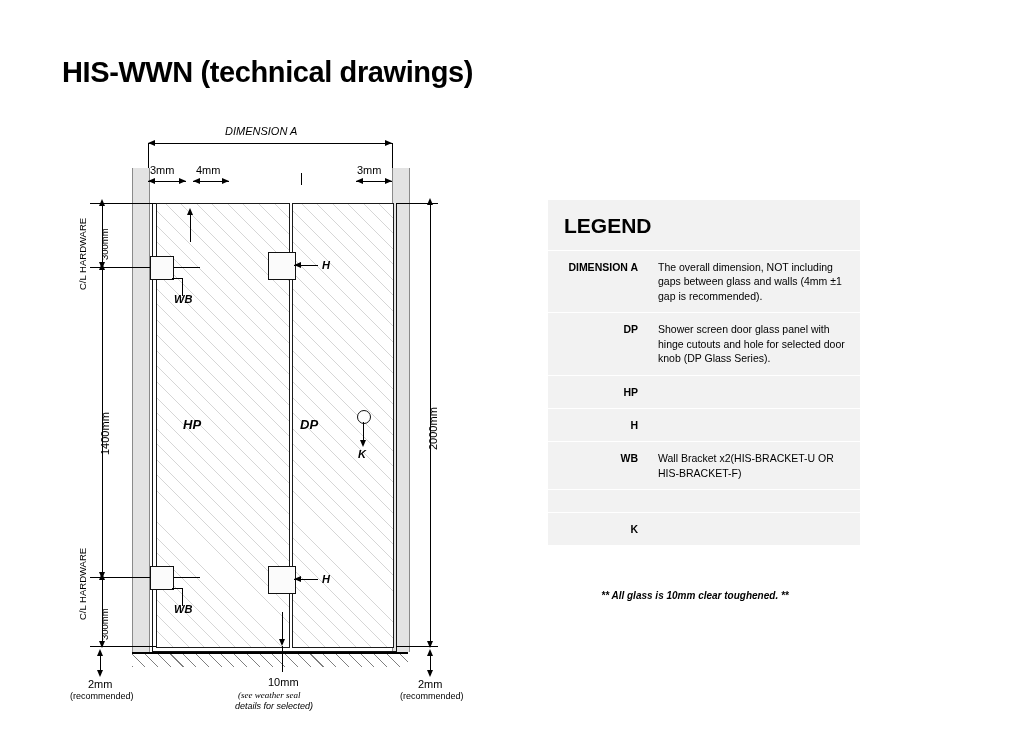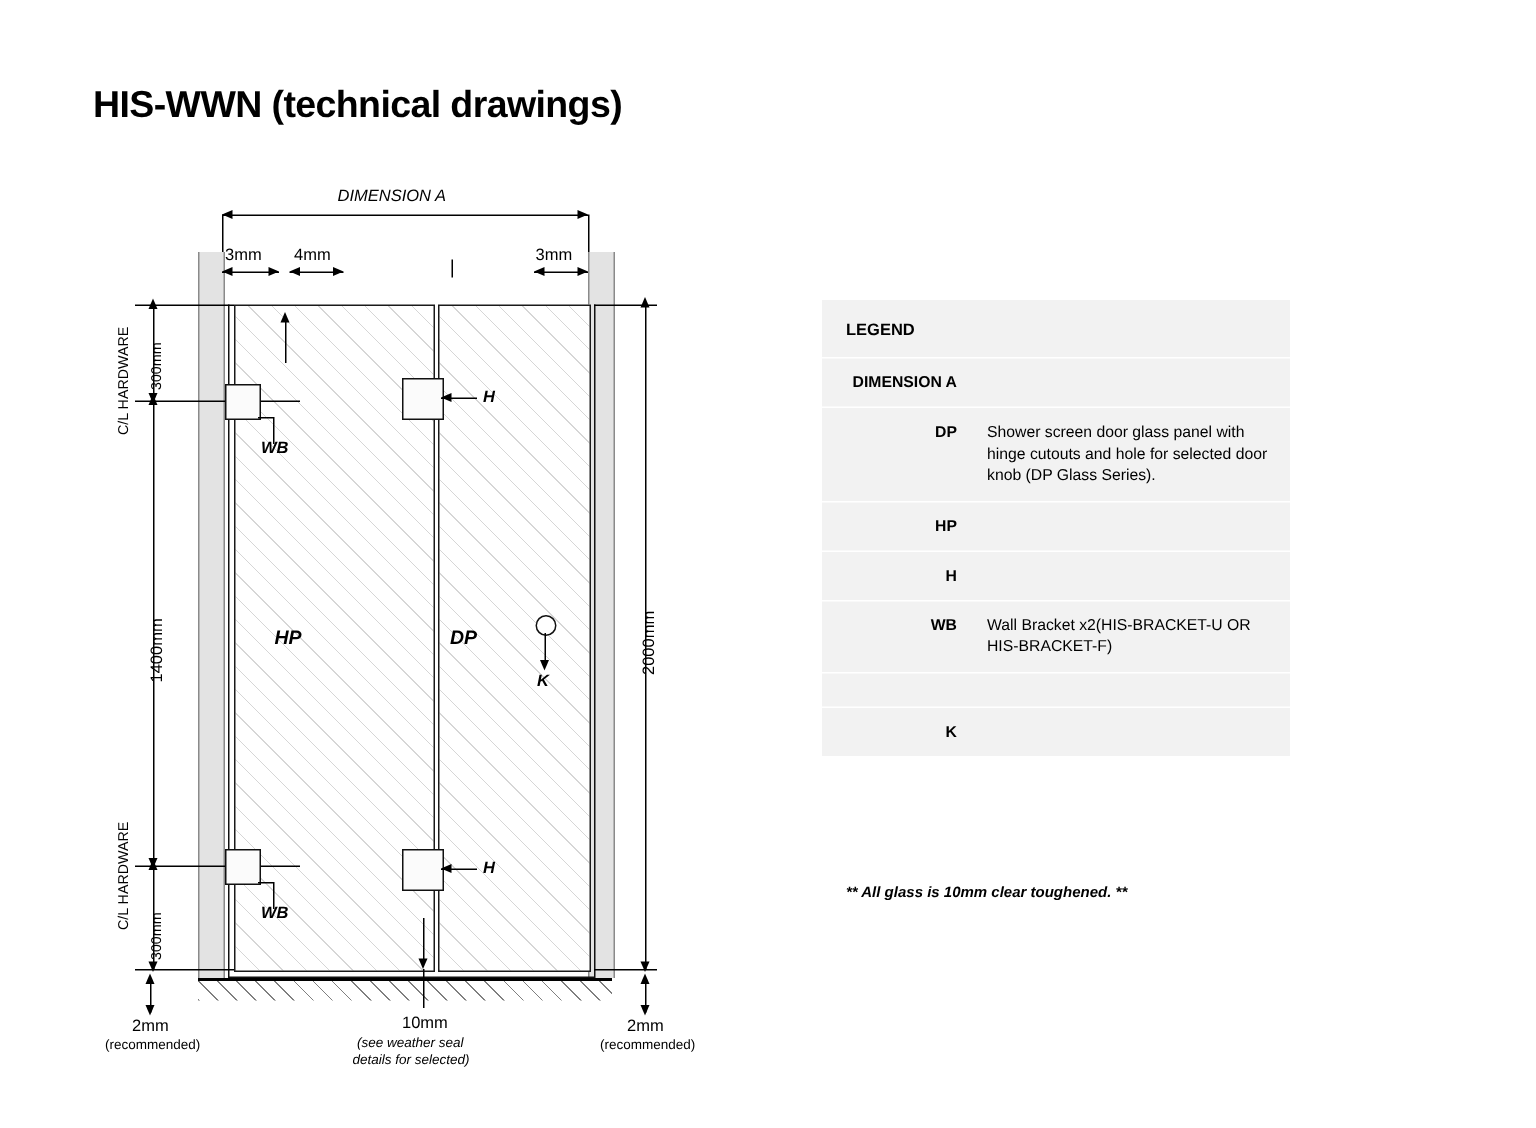--- a/index.html
+++ b/index.html
@@ -13,21 +13,21 @@
     position: relative;
     font-family: "Liberation Sans", sans-serif;
     color: #000000;
     overflow: hidden;
   }
 
   #page-title {
     position: absolute;
     left: 62px;
     top: 56px;
-    font-size: 25px;
+    font-size: 29px;
     font-weight: bold;
     letter-spacing: -0.4px;
     white-space: nowrap;
   }
 
   
   #drawing {
     position: absolute;
     left: 60px;
     top: 120px;
@@ -122,21 +122,21 @@
 
   
   #legend {
     position: absolute;
     left: 548px;
     top: 200px;
     width: 312px;
     background: #f2f2f2;
   }
   #legend-title {
-    font-size: 11px;
+    font-size: 21px;
     font-weight: bold;
     padding: 14px 0 12px 16px;
   }
   .lrow {
     display: flex;
     border-top: 1px solid #ffffff;
     min-height: 26px;
   }
   .lrow .key {
     width: 100px;
@@ -149,24 +149,24 @@
   }
   .lrow .desc {
     flex: 1;
     padding: 9px 8px 9px 10px;
     font-size: 10.5px;
     line-height: 1.38;
   }
   .lrow.spacer { min-height: 22px; }
   #legend-note {
     position: absolute;
-    left: 564px;
+    left: 539px;
     top: 590px;
     width: 312px;
-    text-align: left;
+    text-align: center;
     font-size: 10px;
     font-style: italic;
     font-weight: bold;
   }
 </style>
 </head>
 <body>
 
 <div id="page-title">HIS-WWN (technical drawings)</div>
 
@@ -273,36 +273,37 @@
   <div class="floor-hatch" style="left:72px; top:533px; width:276px; height:14px;"></div>
 
   <div class="line vline" style="left:40px; top:533px; height:22px;"></div>
   <div class="ar ar-u" style="left:36.5px; top:529px;"></div>
   <div class="ar ar-d" style="left:36.5px; top:550px;"></div>
   <div class="lbl" style="left:28px; top:558px;">2mm</div>
   <div class="lbl" style="left:10px; top:571px; font-size:9px;">(recommended)</div>
 
   <div class="line vline" style="left:222px; top:526px; height:26px;"></div>
   <div class="lbl" style="left:208px; top:556px;">10mm</div>
-  <div class="lbl lbl-i" style="left:178px; top:570px; font-size:9px;">(see weather seal</div>
+  <div class="lbl lbl-i" style="left:178px; top:570px; font-size:9px;font-family:Liberation Serif, serif;">(see weather seal</div>
   <div class="lbl lbl-i" style="left:175px; top:581px; font-size:9px;">details for selected)</div>
 
   <div class="line vline" style="left:370px; top:533px; height:22px;"></div>
   <div class="ar ar-u" style="left:366.5px; top:529px;"></div>
   <div class="ar ar-d" style="left:366.5px; top:550px;"></div>
   <div class="lbl" style="left:358px; top:558px;">2mm</div>
   <div class="lbl" style="left:340px; top:571px; font-size:9px;">(recommended)</div>
 
 </div>
 
 <div id="legend">
   <div id="legend-title">LEGEND</div>
 
   <div class="lrow">
     <div class="key">DIMENSION A</div>
+    <div class="desc">The overall dimension, NOT including gaps between glass and walls (4mm ±1 gap is recommended).</div>
   </div>
   <div class="lrow">
     <div class="key">DP</div>
     <div class="desc">Shower screen door glass panel with hinge cutouts and hole for selected door knob (DP Glass Series).</div>
   </div>
   <div class="lrow">
     <div class="key">HP</div>
   </div>
   <div class="lrow">
     <div class="key">H</div>

